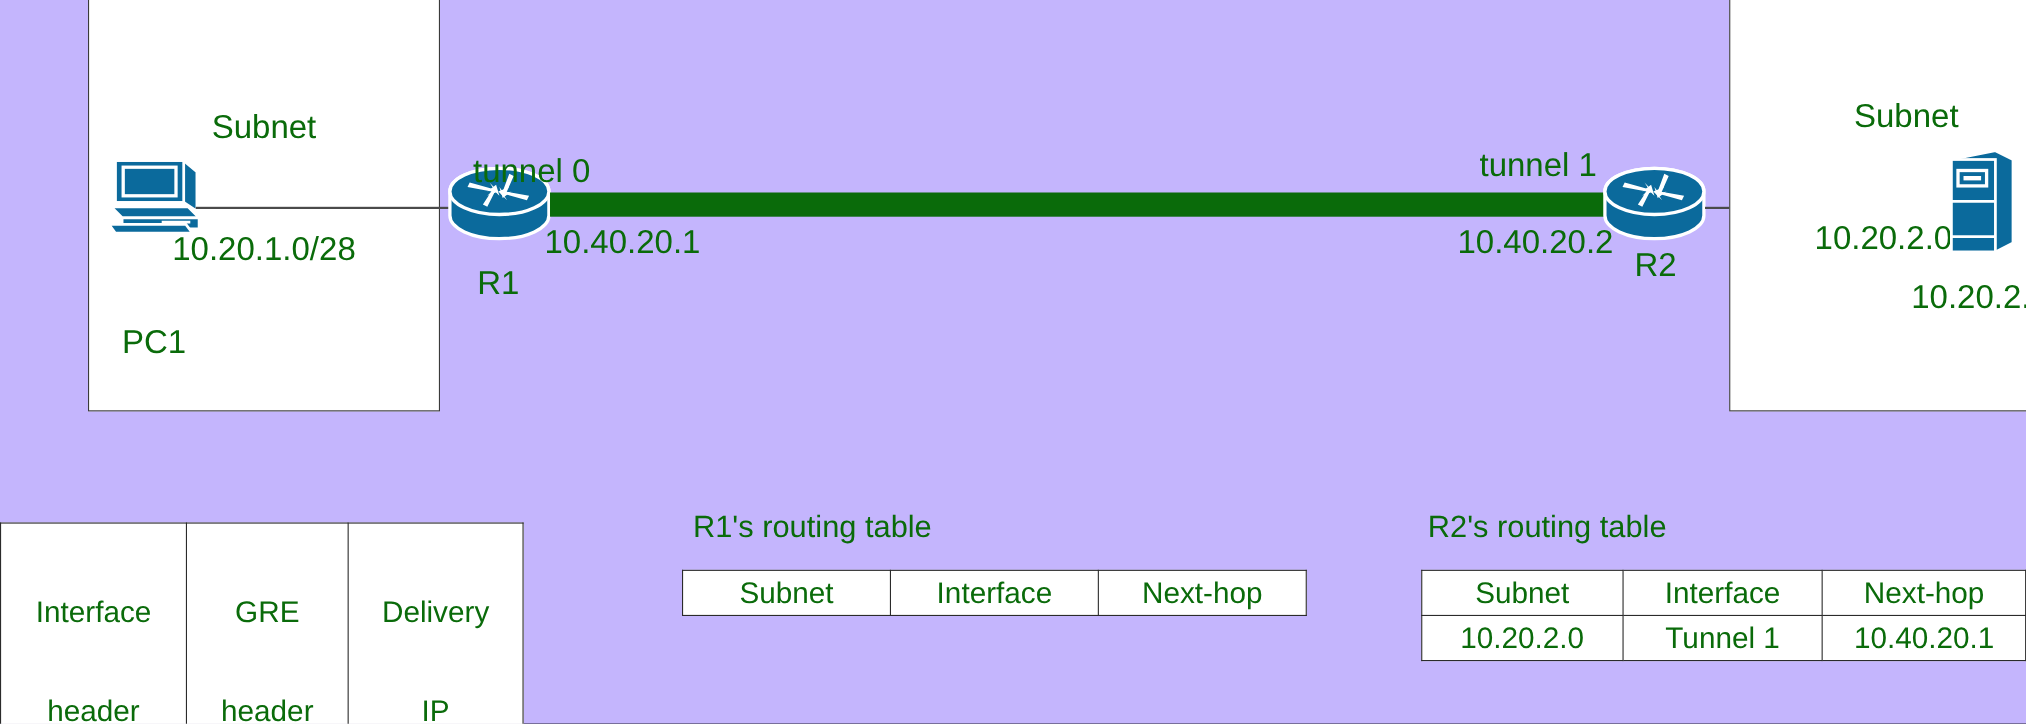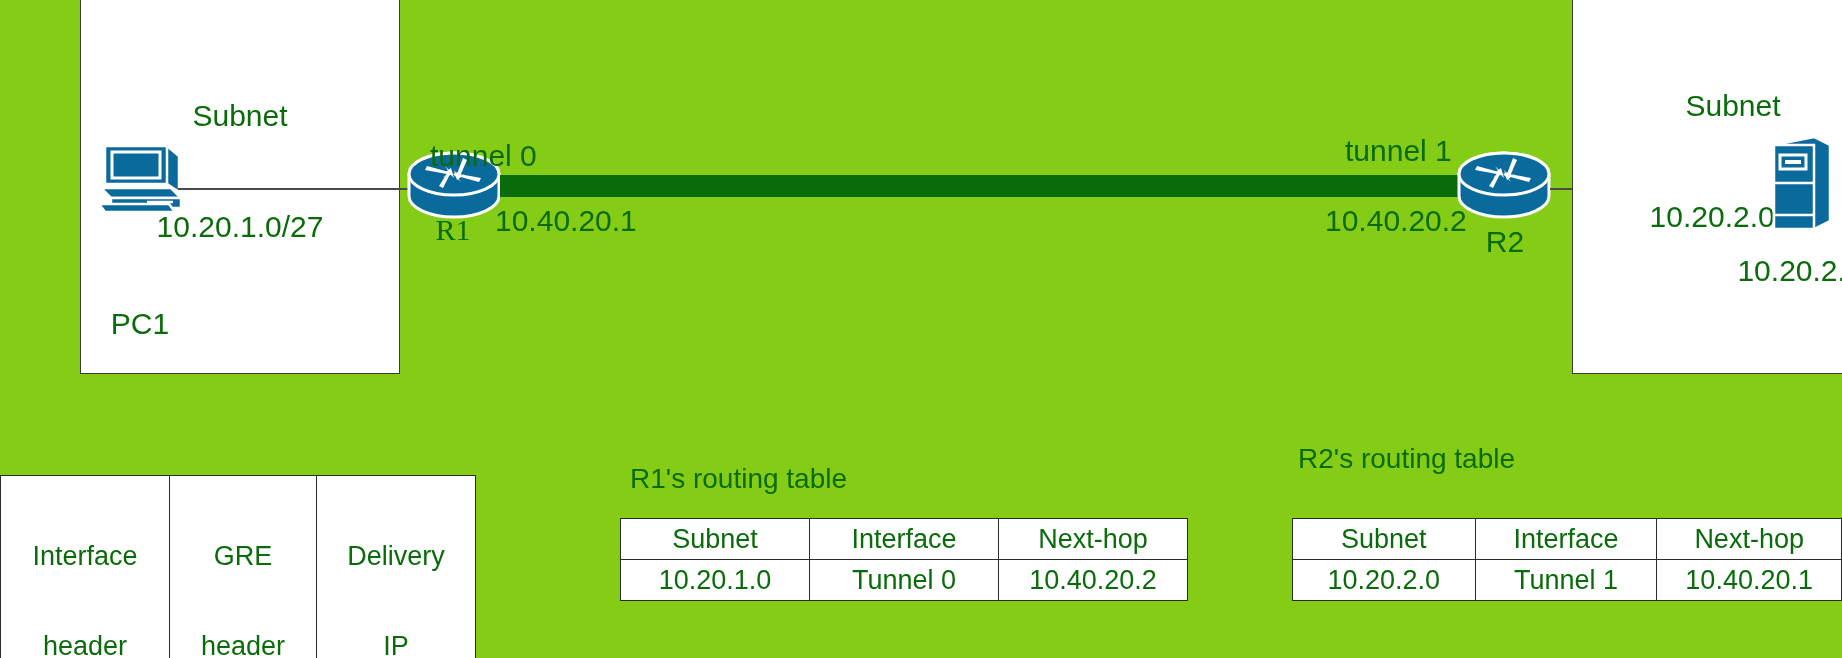--- a/index.html
+++ b/index.html
@@ -13,21 +13,21 @@
     position: relative;
     overflow: hidden;
     font-family: "Liberation Sans", sans-serif;
     color: #0a6b0a;
   }
   .canvas {
     position: absolute;
     left: 0; top: 0;
     width: 1842px;
     height: 658px;
-    background: #84cc16;
+    background: #c4b5fd;
   }
   
   .subnet-box {
     position: absolute;
     background: #ffffff;
     border: 1px solid #3a3a3a;
     box-sizing: border-box;
   }
   #subnet-left  { left: 80px;  top: -2px; width: 320px; height: 376px; }
   #subnet-right { left: 1572px; top: -2px; width: 322px; height: 376px; }
@@ -104,56 +104,56 @@
   }
 </style>
 </head>
 <body>
 
 <div class="canvas">
 
   <div class="subnet-box" id="subnet-left">
     <div class="subnet-title">
       <div>Subnet</div>
-      <div>10.20.1.0/27</div>
+      <div>10.20.1.0/28</div>
     </div>
   </div>
 
   <div class="icon-wrap" style="left:95px; top:142px; width:90px; height:78px;">
     <svg width="90" height="78" viewBox="0 0 90 78">
 
       <polygon points="10,4 72,4 84,14 84,50 72,42 10,42" fill="#0b6a9c" stroke="#ffffff" stroke-width="2.5"></polygon>
       <rect x="10" y="4" width="62" height="38" fill="#0b6a9c" stroke="#ffffff" stroke-width="2.5"></rect>
       <rect x="17" y="10" width="48" height="26" fill="#0b6a9c" stroke="#ffffff" stroke-width="3"></rect>
 
       <polygon points="6,46 76,46 86,56 16,56" fill="#0b6a9c" stroke="#ffffff" stroke-width="2.5"></polygon>
       <polygon points="16,56 86,56 86,66 16,66" fill="#0b6a9c" stroke="#ffffff" stroke-width="2.5"></polygon>
       <polygon points="4,62 74,62 80,70 10,70" fill="#0b6a9c" stroke="#ffffff" stroke-width="2.5"></polygon>
       <line x1="52" y1="60" x2="78" y2="60" stroke="#ffffff" stroke-width="2.5"></line>
     </svg>
   </div>
 
-  <div class="dev-label" style="left:40px; top:234px; width:200px;">
+  <div class="dev-label" style="left:40px; top:222px; width:200px;">
     <div>PC1</div>
   </div>
 
   <div class="link-line" style="left:178px; top:188px; width:232px;"></div>
 
   <div class="icon-wrap" style="left:405px; top:150px; width:98px; height:72px;">
     <svg width="98" height="72" viewBox="0 0 98 72">
       <path d="M4,24 a45,21 0 0,1 90,0 l0,22 a45,21 0 0,1 -90,0 z" fill="#0b6a9c" stroke="#ffffff" stroke-width="3"></path>
       <ellipse cx="49" cy="24" rx="45" ry="21" fill="#0b6a9c" stroke="#ffffff" stroke-width="3"></ellipse>
 
       <path d="M22,16 L44,22 L40,16 L48,24 L38,28 L42,24 L20,20 Z" fill="#ffffff"></path>
       <path d="M74,32 L52,26 L56,32 L48,24 L58,20 L54,24 L76,28 Z" fill="#ffffff"></path>
       <path d="M62,10 L55,26 L60,24 L52,30 L49,20 L52,24 L58,8 Z" fill="#ffffff"></path>
       <path d="M34,36 L43,22 L38,24 L46,18 L49,28 L45,24 L38,38 Z" fill="#ffffff"></path>
     </svg>
   </div>
-  <div class="dev-label" style="left:408px; top:212px; width:90px;font-family:Liberation Serif, serif;">R1</div>
+  <div class="dev-label" style="left:408px; top:240px; width:90px;">R1</div>
 
   <div class="tunnel-line" style="left:500px; top:175px; width:960px; height:22px;"></div>
 
   <div class="dev-label" style="left:430px; top:138px; width:180px; text-align:left;">tunnel 0</div>
   <div class="dev-label" style="left:495px; top:203px; width:200px; text-align:left;">10.40.20.1</div>
 
   <div class="dev-label" style="left:1345px; top:133px; width:180px; text-align:left;">tunnel 1</div>
   <div class="dev-label" style="left:1325px; top:203px; width:200px; text-align:left;">10.40.20.2</div>
 
   <div class="icon-wrap" style="left:1455px; top:150px; width:98px; height:72px;">
@@ -215,29 +215,24 @@
 
   <div class="table-caption" style="left:630px; top:462px;">R1's routing table</div>
 
   <table class="dtable" style="left:620px; top:518px;">
     <tbody>
         <tr>
       <td style="width:160px;">Subnet</td>
       <td style="width:160px;">Interface</td>
       <td style="width:160px;">Next-hop</td>
     </tr>
-    <tr>
-      <td>10.20.1.0</td>
-      <td>Tunnel 0</td>
-      <td>10.40.20.2</td>
-    </tr>
   </tbody>
     </table>
 
-  <div class="table-caption" style="left:1298px; top:442px;">R2's routing table</div>
+  <div class="table-caption" style="left:1298px; top:462px;">R2's routing table</div>
 
   <table class="dtable" style="left:1292px; top:518px;">
     <tbody>
         <tr>
       <td style="width:160px;">Subnet</td>
       <td style="width:160px;">Interface</td>
       <td style="width:160px;">Next-hop</td>
     </tr>
     <tr>
       <td>10.20.2.0</td>

